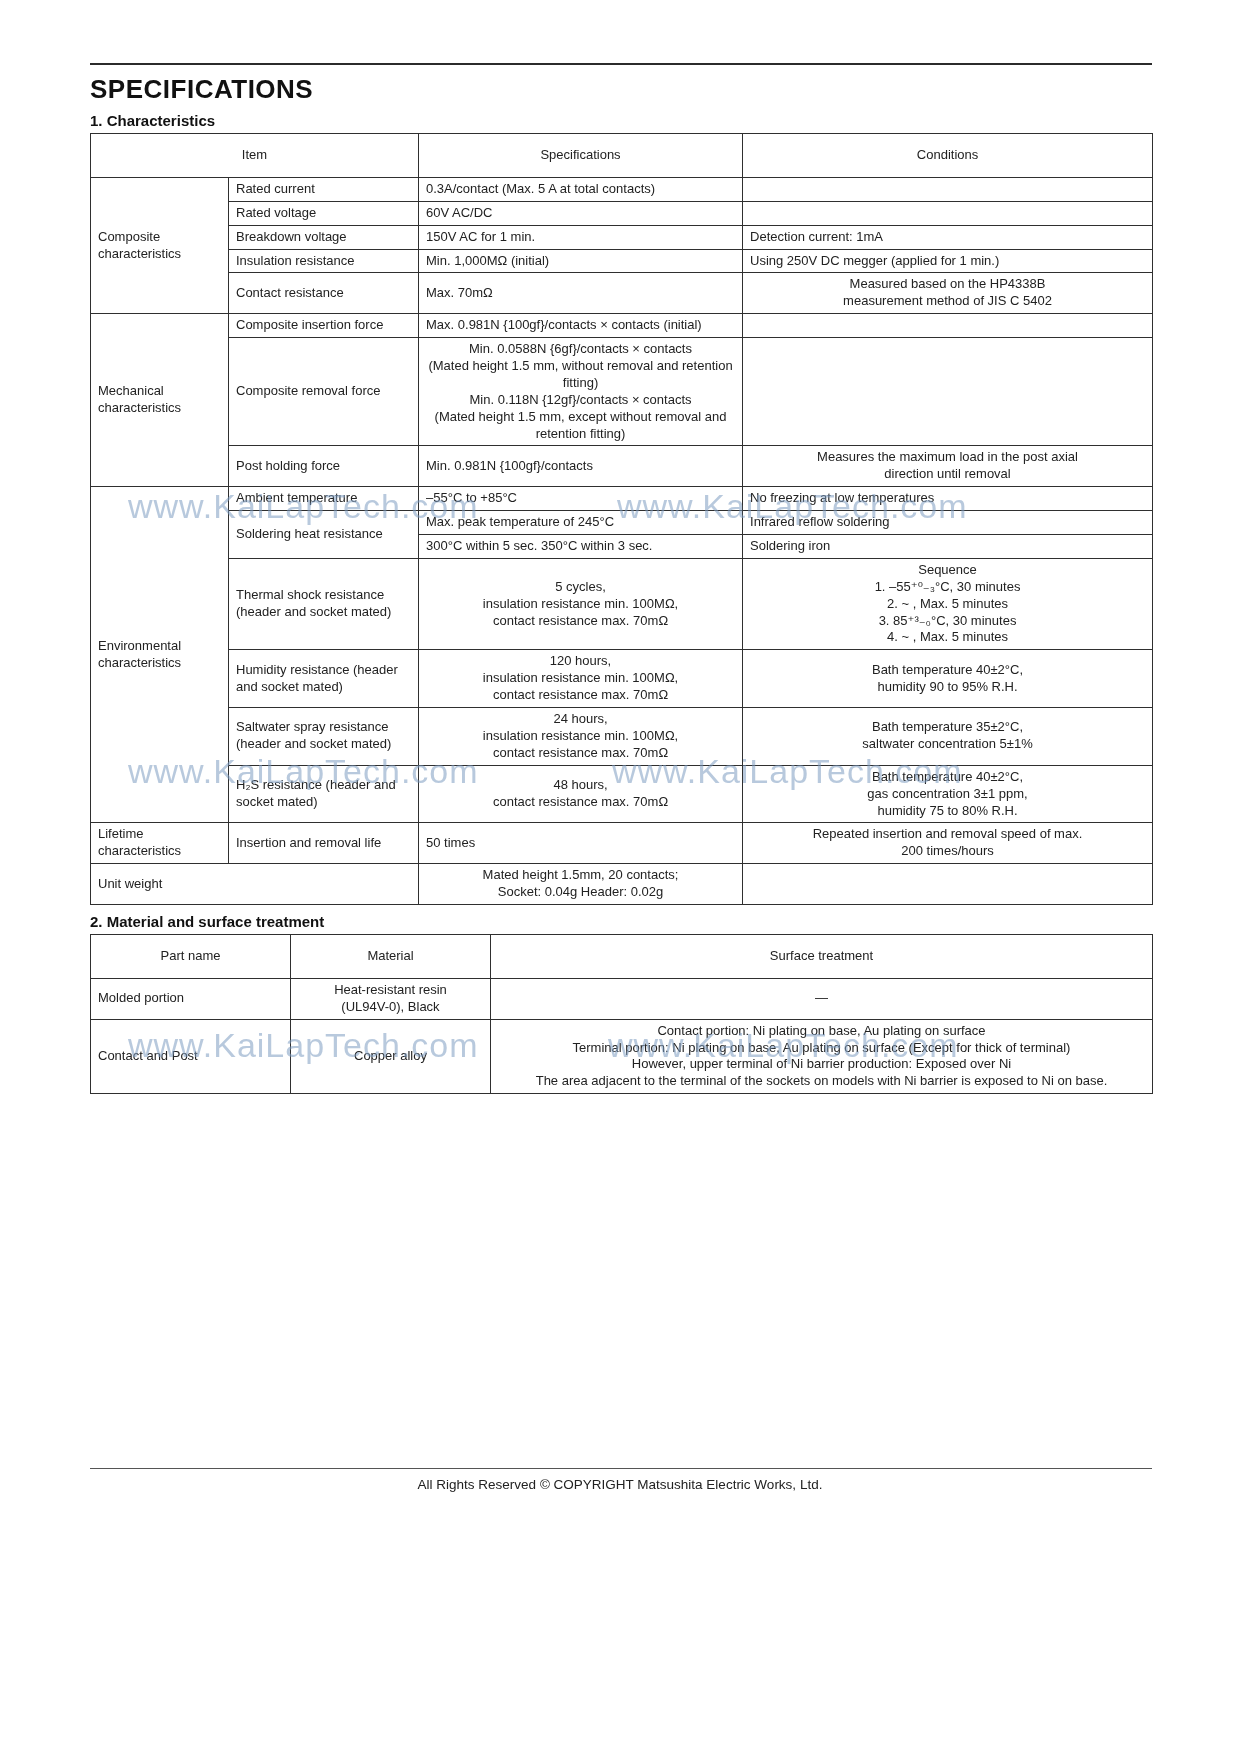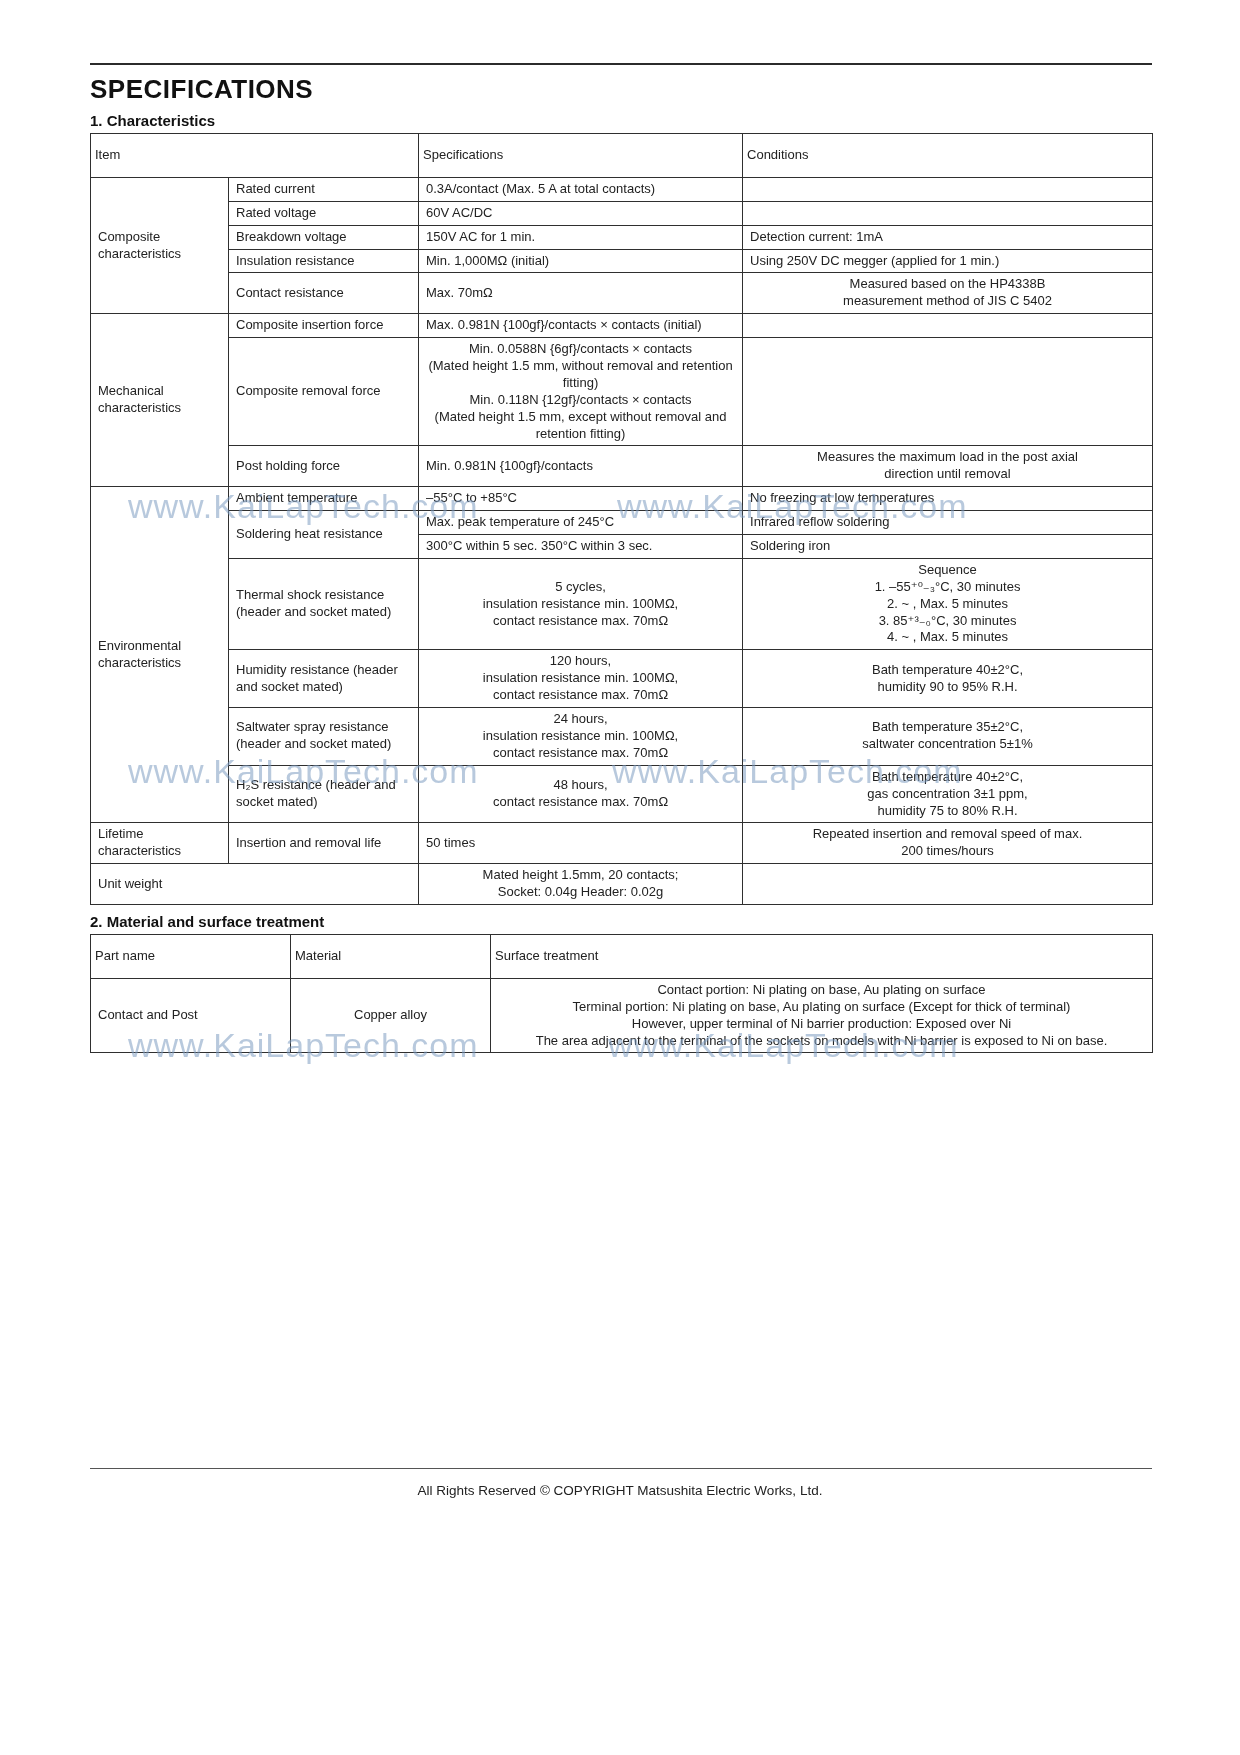--- a/index.html
+++ b/index.html
@@ -9,33 +9,33 @@
     font-family:"Liberation Sans","DejaVu Sans",sans-serif; color:#1c1c1c;
     overflow:hidden;
   }
   .content { margin:0 88px 0 90px; padding-top:56px; }
   .model { text-align:right; font-size:29px; letter-spacing:1px; color:#2b2b2b; }
   .top-rule { border:none; border-top:2px solid #2b2b2b; margin-top:7px; }
   .doc-title { font-size:26px; font-weight:bold; letter-spacing:0.5px; margin-top:9px; color:#111; }
   .section-title { font-size:15px; font-weight:bold; margin-top:7px; margin-bottom:4px; color:#111; }
   table { border-collapse:collapse; width:100%; table-layout:fixed; font-size:13px; line-height:1.3; color:#222; }
   td,th { border:1px solid #2f2f2f; padding:3px 7px; vertical-align:middle; text-align:left; word-wrap:break-word; }
-  th { font-weight:normal; text-align:left; padding:13px 4px; }
+  th { font-weight:normal; text-align:center; padding:13px 4px; }
   .pre { white-space:pre-line;text-align:center; }
   .center { text-align:center; }
   .mt2 { margin-top:8px; }
   .wm {
     position:absolute; font-size:34px; letter-spacing:1px; white-space:nowrap;
     color:rgba(125,157,193,0.55); pointer-events:none; z-index:5;
   }
   .wm1{left:128px;top:487px} .wm2{left:617px;top:487px}
   .wm3{left:128px;top:752px} .wm4{left:612px;top:752px}
   .wm5{left:128px;top:1026px} .wm6{left:608px;top:1026px}
   .footer-rule { position:absolute; left:90px; right:88px; top:1468px; border:none; border-top:1px solid #555; }
-  .footer { position:absolute; left:0; width:100%; top:1477px; text-align:center; font-size:13.5px; color:#222;margin-top:6px; }
+  .footer { position:absolute; left:0; width:100%; top:1477px; text-align:center; font-size:13.5px; color:#222; }
 </style>
 </head>
 <body>
 
 <div class="page">
 
   <div class="wm wm1">www.KaiLapTech.com</div>
   <div class="wm wm2">www.KaiLapTech.com</div>
   <div class="wm wm3">www.KaiLapTech.com</div>
   <div class="wm wm4">www.KaiLapTech.com</div>
@@ -191,20 +191,26 @@
       </colgroup>
       <thead>
         <tr>
           <th>Part name</th>
           <th>Material</th>
           <th>Surface treatment</th>
         </tr>
       </thead>
       <tbody>
         <tr>
+          <td>Molded portion</td>
+          <td class="pre center">Heat-resistant resin
+(UL94V-0), Black</td>
+          <td class="center">—</td>
+        </tr>
+        <tr>
           <td>Contact and Post</td>
           <td class="center">Copper alloy</td>
           <td class="pre">Contact portion: Ni plating on base, Au plating on surface
 Terminal portion: Ni plating on base, Au plating on surface (Except for thick of terminal)
 However, upper terminal of Ni barrier production: Exposed over Ni
 The area adjacent to the terminal of the sockets on models with Ni barrier is exposed to Ni on base.</td>
         </tr>
       </tbody>
     </table>
 

